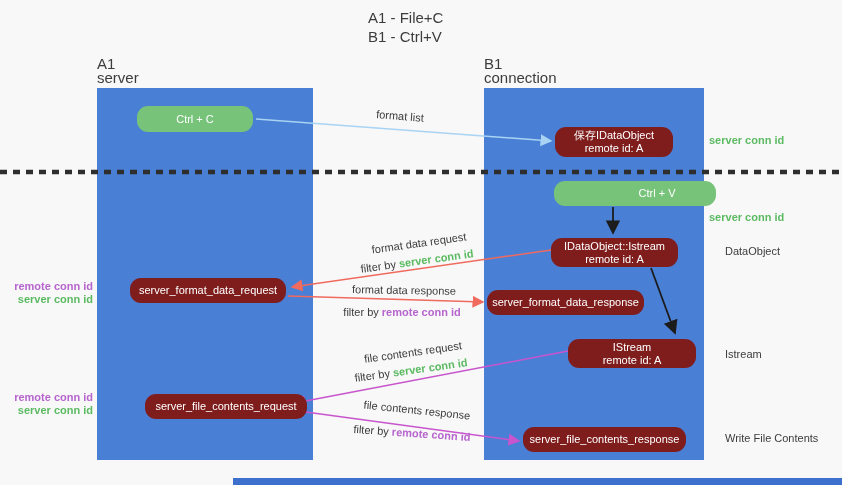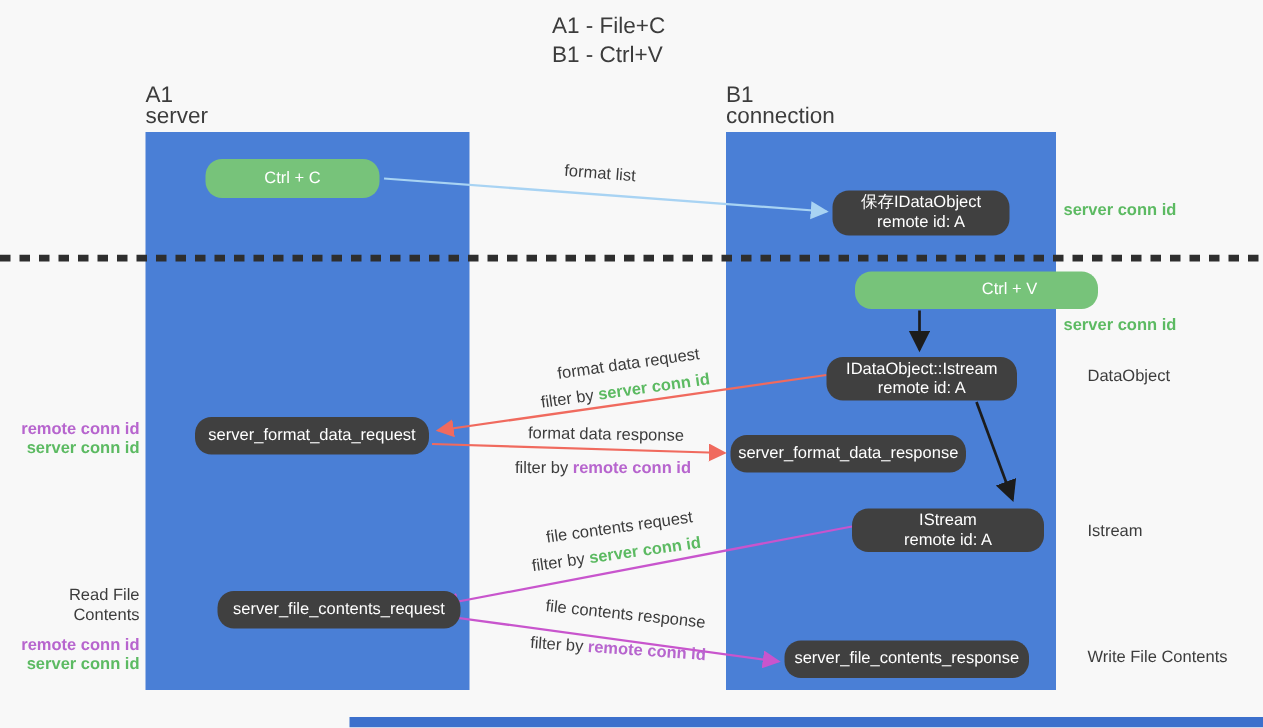--- a/index.html
+++ b/index.html
@@ -5,21 +5,21 @@
   html,body{margin:0;padding:0;}
   body{font-family:"Liberation Sans","DejaVu Sans",sans-serif;background:#f8f8f8;}
   .canvas{position:relative;width:842px;height:485px;background:#f8f8f8;overflow:hidden;}
   .title-block{position:absolute;left:368px;top:8px;font-size:15px;line-height:19px;color:#3c3c3c;white-space:nowrap;}
   .col-header{position:absolute;font-size:15px;line-height:14px;color:#3c3c3c;text-align:left;}
   .col-rect{position:absolute;top:88px;height:372px;background:#4a7fd6;}
   .svg-overlay{position:absolute;left:0;top:0;width:842px;height:485px;pointer-events:none;}
   .node{position:absolute;display:flex;flex-direction:column;align-items:center;justify-content:center;
         color:#fff;font-size:11px;line-height:13px;text-align:center;white-space:nowrap;border-radius:11px;}
   .green-node{background:#77c37a;}
-  .orange-node{background:#404040;}
+  .orange-node{background:#7f1d1d;}
   .edge-label{position:absolute;font-size:11px;color:#3c3c3c;white-space:nowrap;transform-origin:center;}
   .bold-green{color:#5cba62;font-weight:bold;}
   .bold-purple{color:#b765ce;font-weight:bold;}
   .dark{color:#3c3c3c;padding-left:16px;}
   .right-col-label{position:absolute;left:709px;font-size:11px;white-space:nowrap;}
   .left-stack{position:absolute;left:0;width:93px;text-align:right;font-size:11px;line-height:13px;}
   .bottom-strip{position:absolute;left:233px;top:478px;width:609px;height:7px;background:#3c70cc;}
 </style>
 </head>
 <body>
@@ -70,21 +70,21 @@
 
   <div class="node green-node" style="left:137px;top:106px;width:116px;height:26px;">
     <span>Ctrl + C</span>
   </div>
 
   <div class="node orange-node" style="left:555px;top:127px;width:118px;height:30px;">
     <span>保存IDataObject</span>
     <span>remote id: A</span>
   </div>
 
-  <div class="node green-node" style="left:570px;top:181px;width:118px;height:25px;padding-left:44px;">
+  <div class="node green-node" style="left:554px;top:181px;width:118px;height:25px;padding-left:44px;">
     <span>Ctrl + V</span>
   </div>
 
   <div class="node orange-node" style="left:551px;top:238px;width:127px;height:29px;">
     <span>IDataObject::Istream</span>
     <span>remote id: A</span>
   </div>
 
   <div class="node orange-node" style="left:130px;top:278px;width:156px;height:25px;">
     <span>server_format_data_request</span>
@@ -127,21 +127,20 @@
   <div class="edge-label" style="left:417px;top:410px;transform:translate(-50%,-50%) rotate(6deg);">file contents response</div>
   <div class="edge-label" style="left:412px;top:433px;transform:translate(-50%,-50%) rotate(4deg);">
     <span>filter by </span><span class="bold-purple">remote conn id</span>
   </div>
 
   <div class="left-stack" style="top:280px;">
     <div class="bold-purple">remote conn id</div>
     <div class="bold-green">server conn id</div>
   </div>
   <div class="left-stack" style="top:391px;">
-    <div class="dark" style="margin-bottom:7px;">Read File Contents</div>
     <div class="bold-purple">remote conn id</div>
     <div class="bold-green">server conn id</div>
   </div>
 
   <div class="right-col-label bold-green" style="top:134px;">server conn id</div>
   <div class="right-col-label bold-green" style="top:211px;">server conn id</div>
   <div class="right-col-label dark" style="top:245px;">DataObject</div>
   <div class="right-col-label dark" style="top:348px;">Istream</div>
   <div class="right-col-label dark" style="top:432px;">Write File Contents</div>
 

